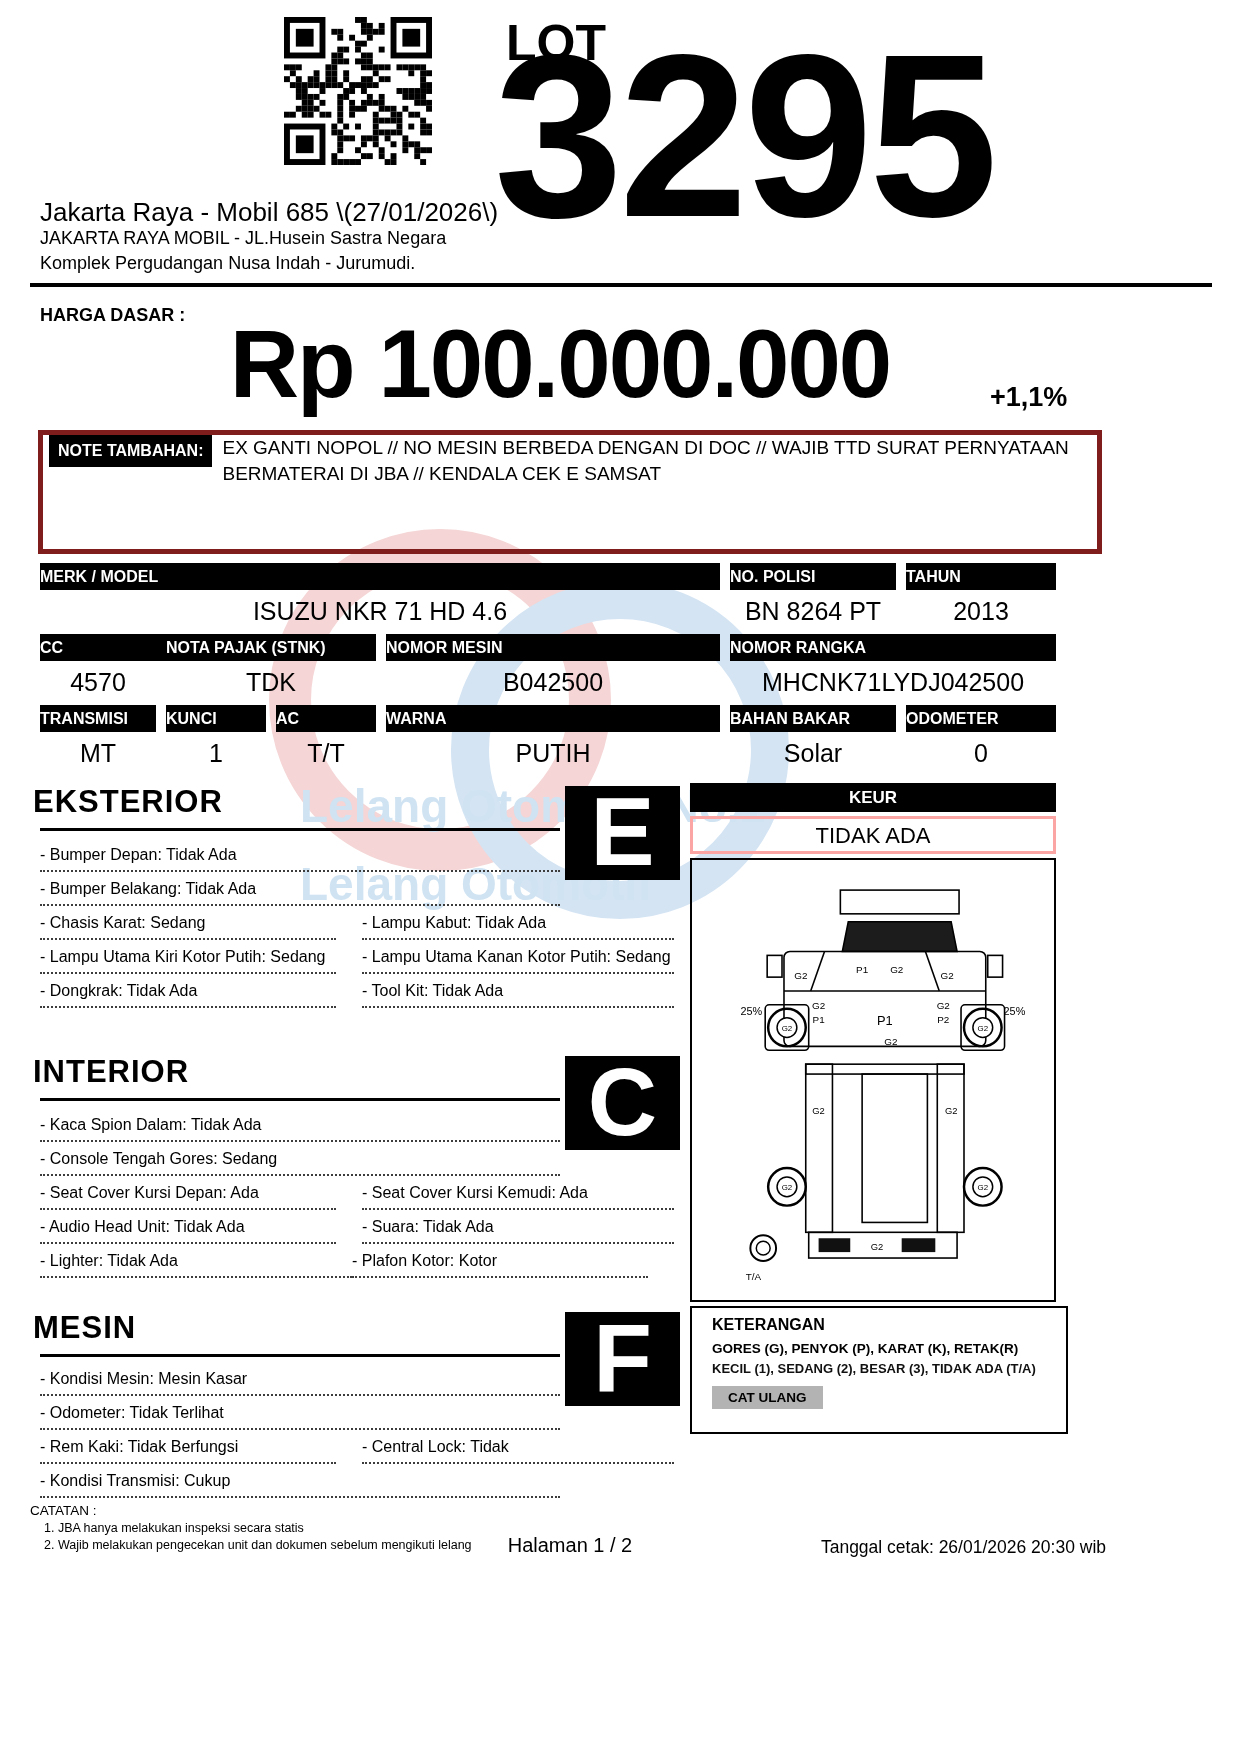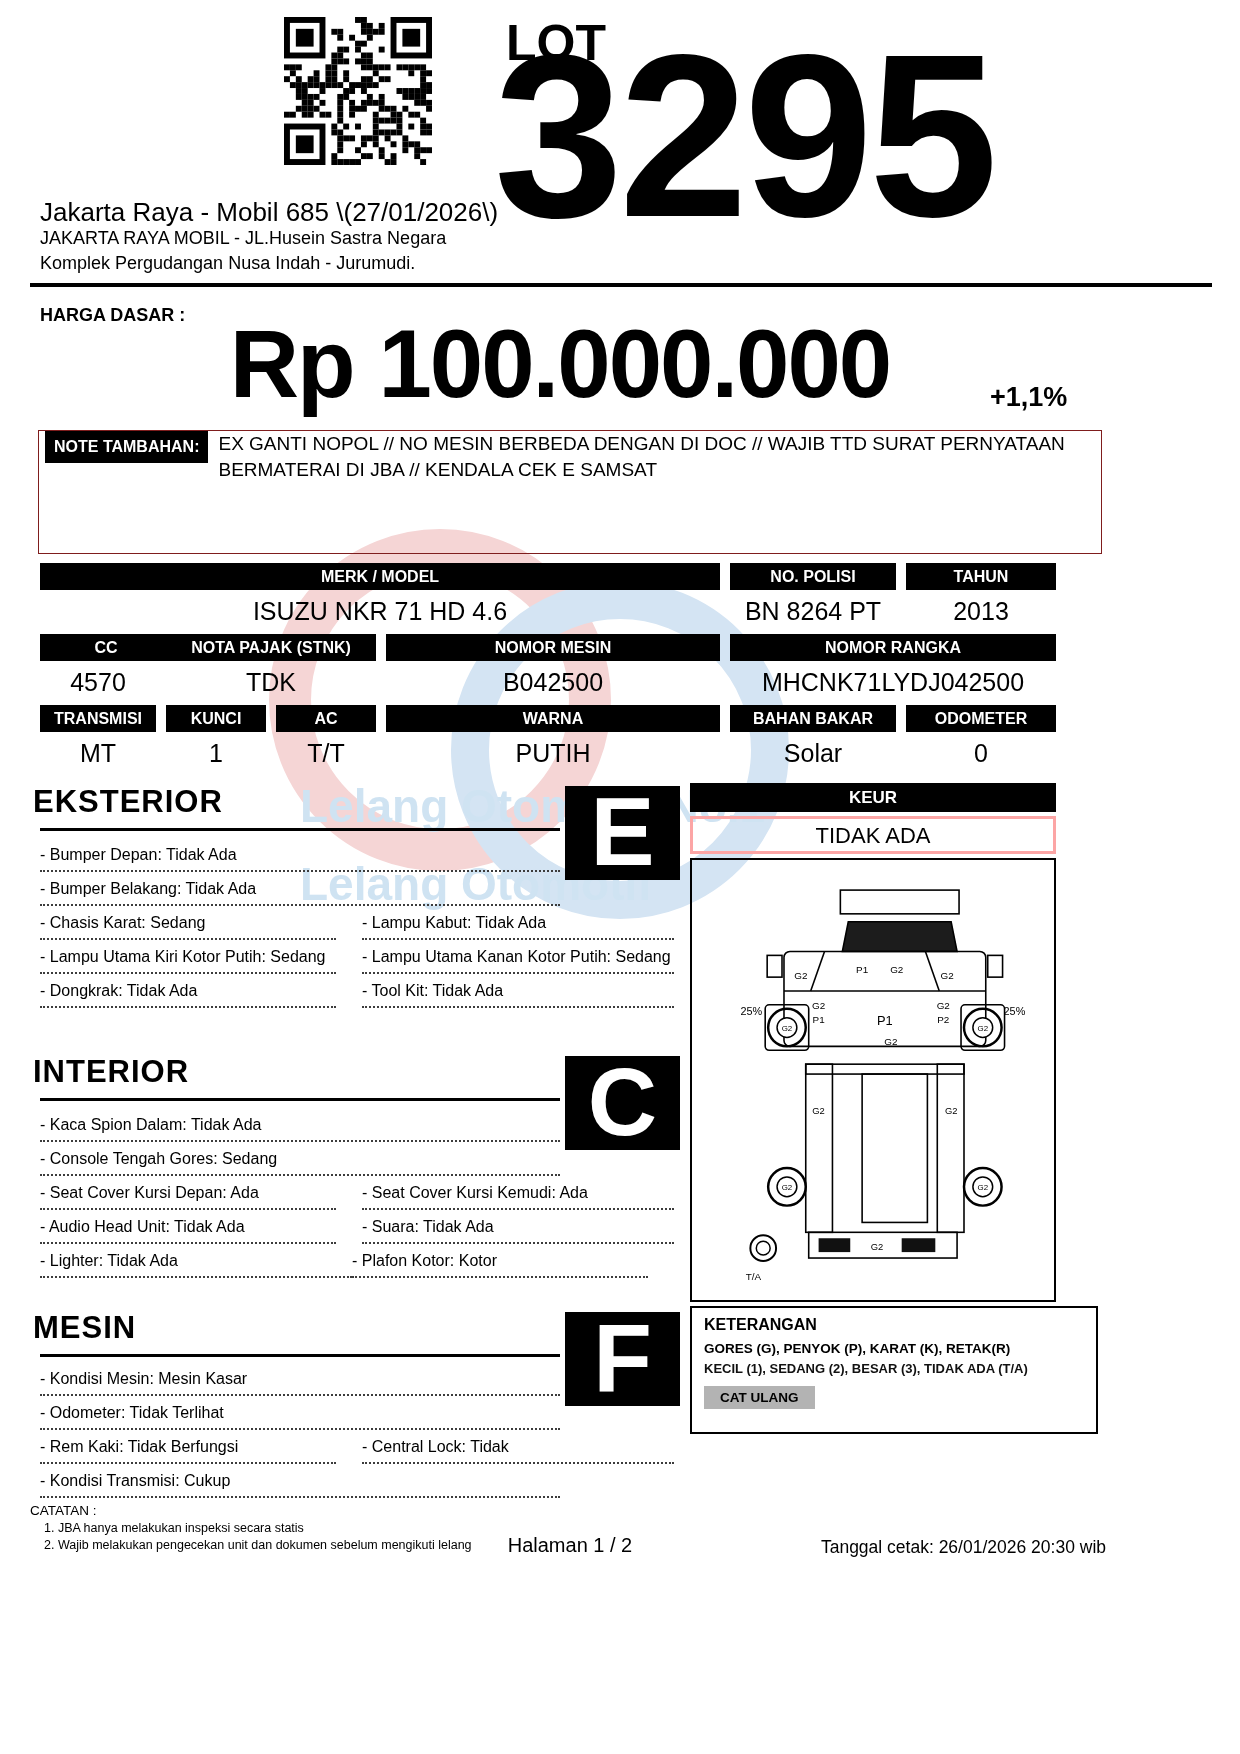--- a/index.html
+++ b/index.html
@@ -20,25 +20,25 @@
   .auction-title { left:40px; top:197px; font-size:26px; }
   .venue1 { left:40px; top:228px; font-size:18px; }
   .venue2 { left:40px; top:253px; font-size:18px; }
 
   .rule { left:30px; top:283px; width:1182px; height:4px; background:#000; }
 
   .harga-label { left:40px; top:305px; font-size:18px; font-weight:bold; }
   .price { left:120px; top:316px; width:880px; font-size:96px; font-weight:bold; line-height:1; letter-spacing:-2px; text-align:center; white-space:nowrap; }
   .pct { left:990px; top:382px; font-size:27px; font-weight:bold; }
 
-  .note-box { left:38px; top:430px; width:1064px; height:124px; border:1px solid #7f1d1d; padding:0 10px 6px 6px; font-size:19px; line-height:1.35; }
+  .note-box { left:38px; top:430px; width:1064px; height:124px; border:5px solid #7f1d1d; padding:0 10px 6px 6px; font-size:19px; line-height:1.35; }
   .note-label { float:left; background:#000; color:#fff; font-weight:bold; font-size:16px; padding:5px 9px; margin:0 10px 2px 0; }
   .note-text { }
 
-  .th { position:absolute; background:#000; color:#fff; font-weight:bold; font-size:16px; text-align:center; height:27px; line-height:27px; white-space:nowrap; overflow:hidden; }
+  .th { position:absolute; background:#000; color:#fff; font-weight:bold; font-size:16px; height:27px; line-height:27px; white-space:nowrap; overflow:hidden; }
   .td { position:absolute; font-size:25px; text-align:center; height:36px; line-height:36px; white-space:nowrap; }
 
   .h-merk   {left:40px;  top:563px; width:680px;}
   .h-polisi {left:730px; top:563px; width:166px;}
   .h-tahun  {left:906px; top:563px; width:150px;}
   .v-merk   {left:40px;  top:593px; width:680px;}
   .v-polisi {left:730px; top:593px; width:166px;}
   .v-tahun  {left:906px; top:593px; width:150px;}
 
   .h-cc     {left:40px;  top:634px; width:132px;}
@@ -82,21 +82,21 @@
                 font-size:22px; text-align:center; line-height:34px; }
 
   .diagram { left:690px; top:858px; width:366px; height:444px; border:2px solid #000; background:transparent; }
   svg text { font-family:"Liberation Sans", sans-serif; }
   .dlbl { font-size:10px; text-anchor:middle; }
   .dlbl-c { font-size:13px; text-anchor:middle; }
   .dlbl-s { font-size:9.5px; text-anchor:middle; }
   .dlbl-p { font-size:11px; text-anchor:middle; }
   .wsm { font-size:8px; text-anchor:middle; }
 
-  .ket-box { left:690px; top:1306px; width:408px; height:128px; border:2px solid #000; padding:8px 12px; }
+  .ket-box { left:690px; top:1306px; width:378px; height:128px; border:2px solid #000; padding:8px 20px; }
   .ket-title { font-size:16px; font-weight:bold; }
   .ket-line1 { font-size:13.5px; font-weight:bold; margin-top:7px; }
   .ket-line2 { font-size:13px; font-weight:bold; margin-top:5px; color:#111; }
   .ket-badge { display:inline-block; margin-top:10px; background:#b3b3b3; color:#000;
                font-size:13.5px; font-weight:bold; padding:4px 16px; }
 
   .catatan { left:30px; top:1502px; font-size:12.5px; line-height:1.35; }
   .catatan .cat-title { font-size:13.5px; }
   .catatan .cat-line { padding-left:14px; }
 

